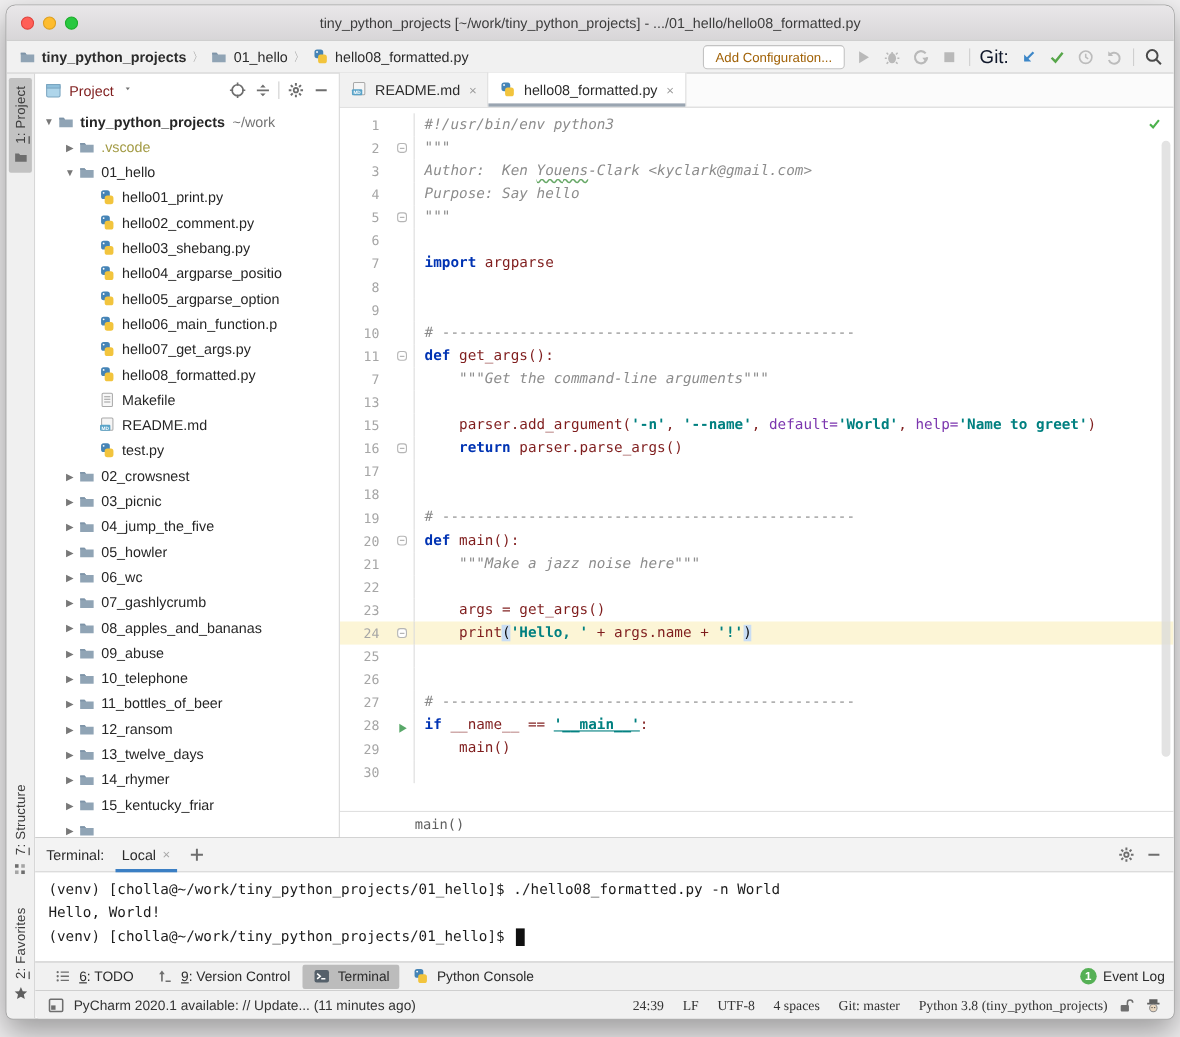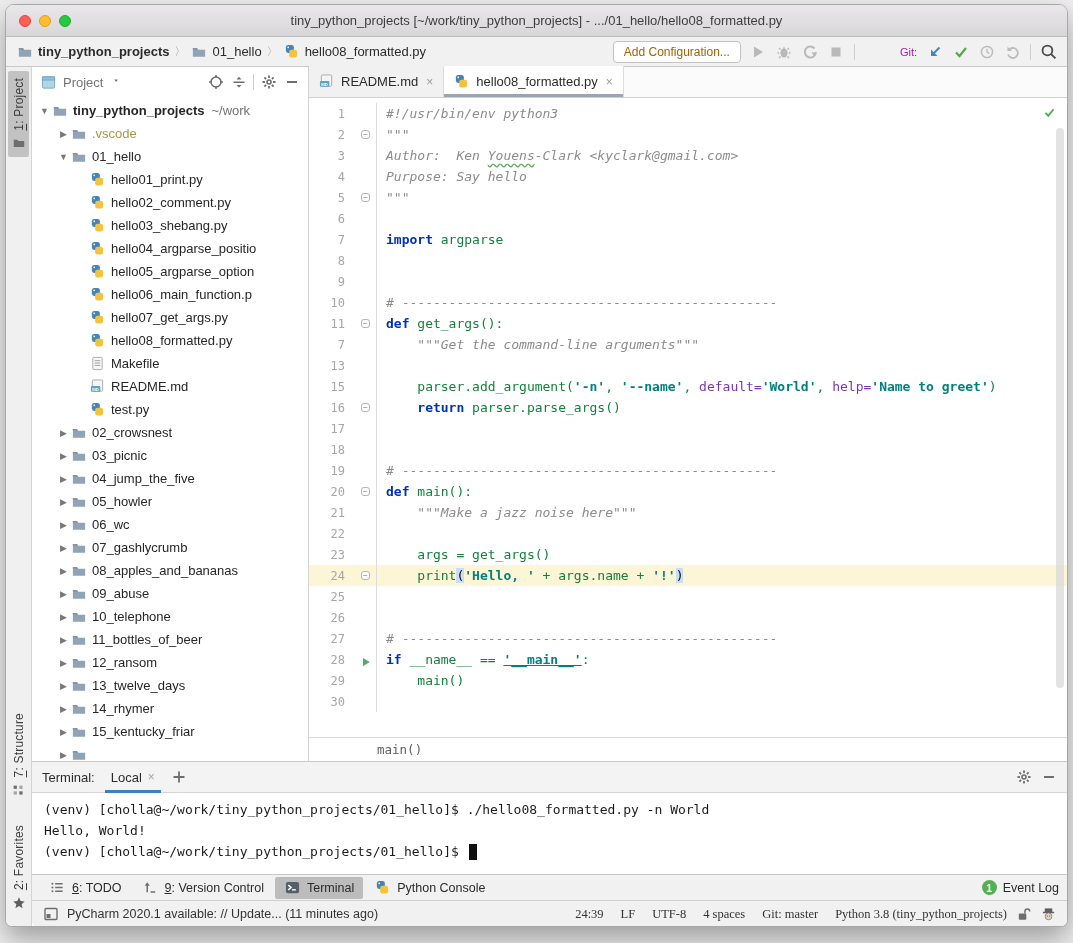--- a/index.html
+++ b/index.html
@@ -16,35 +16,35 @@
   .title { position:absolute; left:0; right:0; text-align:center; font-size:13px; color:#3d3d3d; }
   
   .toolbar { height:30px; flex:none; background:#f1f1f1; border-bottom:1px solid #c9c9c9; display:flex; align-items:center; padding:0 10px; }
   .crumbs { display:flex; align-items:center; gap:4px; font-size:13px; color:#2b2b2b; }
   .crumb { display:flex; align-items:center; gap:5px; }
   .crumb b { font-weight:bold; }
   .crumb-sep { color:#9a9a9a; font-size:11px; padding:0 1px; }
   .tb-right { margin-left:auto; display:flex; align-items:center; gap:9px; }
   .addcfg { height:22px; padding:0 10px; background:#fff; border:1px solid #c3c3c3; border-radius:4px; font-size:12px; color:#a16207; display:flex; align-items:center; }
   .tbsep { width:1px; height:16px; background:#cfcfcf; }
-  .gitlabel { font-size:11px; color:#a21caf;margin-left:36px; }
+  .gitlabel { font-size:17px; color:#0f172a; }
   .i { display:inline-flex; width:17px; height:17px; align-items:center; justify-content:center; flex:none; }
   .i svg { display:block; }
   
   .bodyrow { flex:1; display:flex; min-height:0; }
   .stripe { width:26px; flex:none; background:#f0f0f0; border-right:1px solid #d4d4d4; display:flex; flex-direction:column; align-items:center; padding:4px 0; }
   .stripe-item { display:flex; flex-direction:column; align-items:center; gap:4px; padding:7px 2px 5px; border-radius:2px; cursor:default; }
   .stripe-item.active { background:#c2c2c2; }
   .vtext { writing-mode:vertical-rl; transform:rotate(180deg); font-size:12px; color:#3d3d3d; letter-spacing:.2px; }
   .stripe-bottom { margin-top:auto; display:flex; flex-direction:column; gap:14px; margin-bottom:6px; }
   .rightcol { flex:1; display:flex; flex-direction:column; min-width:0; }
   .mainsplit { height:694px; flex:none; display:flex; min-width:0; }
   
   .project { width:277px; flex:none; border-right:1px solid #d4d4d4; display:flex; flex-direction:column; background:#fff; }
-  .pp-head { height:30px; flex:none; display:flex; align-items:center; padding:0 8px; gap:6px; font-size:13px; color:#737373;text-align:center; }
+  .pp-head { height:30px; flex:none; display:flex; align-items:center; padding:0 8px; gap:6px; font-size:13px; color:#7f1d1d;text-align:center; }
   .pp-head .grow { flex:1; }
   .tree { flex:1; overflow:hidden; padding-top:2px; }
   .trow { height:23px; display:flex; align-items:center; font-size:13px; color:#262626; white-space:nowrap; overflow:hidden; }
   .trow .arr { width:13px; flex:none; display:flex; justify-content:center; color:#787878; font-size:9px; }
   .trow .lbl { margin-left:5px; }
   .trow .sfx { margin-left:7px; color:#737373; }
   .trow.bold .lbl { font-weight:bold; }
   .trow.excluded .lbl { color:#a39b45; }
   
   .editor { flex:1; display:flex; flex-direction:column; min-width:0; position:relative; }
@@ -54,21 +54,21 @@
   .tab.active::after { content:""; position:absolute; left:0; right:0; bottom:0; height:3px; background:#9aa5b1; }
   .tab .x { color:#9b9b9b; font-size:12px; margin-left:2px; }
   .codewrap { flex:1; overflow:hidden; position:relative; background:#fff; padding-top:5px; font-family:"DejaVu Sans Mono","Liberation Mono",monospace; font-size:13px; }
   .cline { height:21px; display:flex; align-items:center; white-space:pre; }
   .cline.hl { background:#fcf5d6; }
   .gut { width:36px; flex:none; text-align:right; color:#a6a6a6; font-size:12px; }
   .foldc { width:32px; flex:none; position:relative; height:100%; border-right:1px solid #dcdcdc; margin-right:0; }
   .foldmark { position:absolute; left:16px; top:6px; width:9px; height:9px; border:1px solid #b5b5b5; border-radius:3px; background:#fff; color:#8a8a8a; font-size:8px; line-height:7px; text-align:center; }
   .runmark { position:absolute; left:12px; top:4px; }
   .codetxt { padding-left:9px; }
-  .tok-p { color:#15803d; }
+  .tok-p { color:#7f1d1d; }
   .tok-k { color:#0033b3; font-weight:bold; }
   .tok-s { color:#008080; font-weight:bold; }
   .tok-su { color:#008080; font-weight:bold; text-decoration:underline; }
   .tok-prm { color:#7b35ae; }
   .tok-c { color:#8c8c8c; }
   .tok-ci { color:#8c8c8c; font-style:italic; }
   .tok-d { color:#8c8c8c; font-style:italic; }
   .tok-dw { color:#8c8c8c; font-style:italic; text-decoration:underline wavy #67a867; text-underline-offset:3px; }
   .tok-br { color:#0d0d0d; background:#c9ddf4; }
   .inspectok { position:absolute; top:6px; right:9px; }

